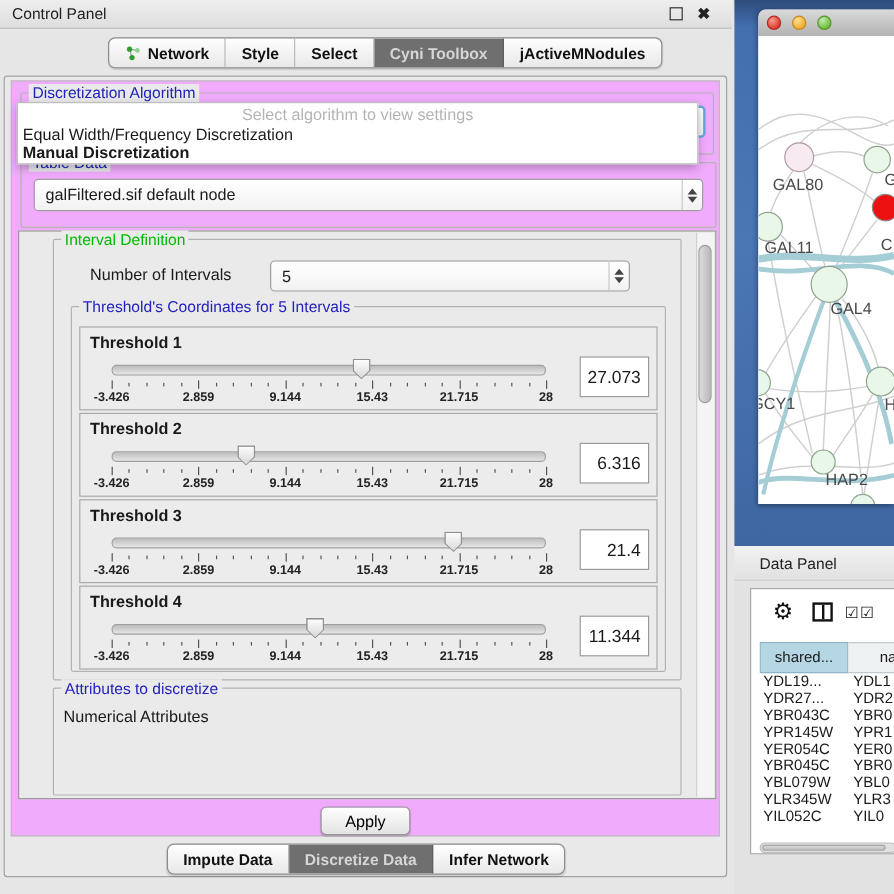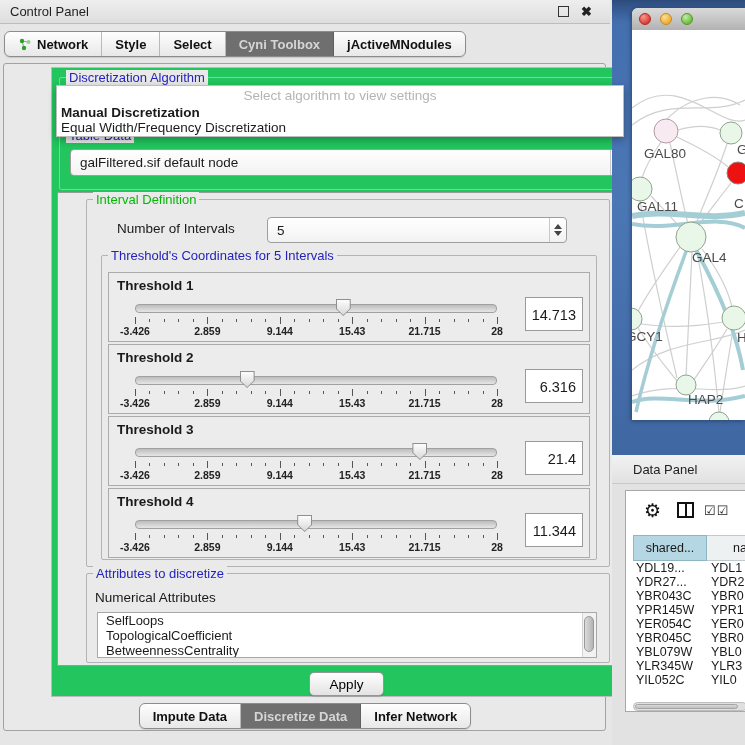--- a/index.html
+++ b/index.html
@@ -13,28 +13,28 @@
   .cp-titlebar .spacer{flex:1;}
   .float-btn{width:9px;height:9px;border:1.5px solid #333;margin-right:12px;background:transparent;}
   .close-btn{font-size:13px;font-weight:bold;color:#222;margin-right:18px;line-height:1;}
   
   .tabgroup{display:flex;border:1px solid #8c8c8c;border-radius:6px;overflow:hidden;
        background:linear-gradient(#fefefe,#e8e8e8);height:24px;font-size:13px;font-weight:bold;
        box-shadow:0 1px 1px rgba(0,0,0,0.12);}
   .tabgroup .tab{display:flex;align-items:center;padding:0 13px;border-right:1px solid #b9b9b9;color:#111;}
   .tabgroup .tab:last-child{border-right:none;}
   .tabgroup .tab.selected{background:#6f6f6f;color:#d6d6d6;border-right-color:#5f5f5f;}
-  .top-tabs{position:absolute;top:31px;left:4px;width:610px;display:flex;}
+  .top-tabs{position:absolute;top:31px;left:16px;width:610px;display:flex;justify-content:center;}
   .bottom-tabs{position:absolute;top:703px;left:0;width:610px;display:flex;justify-content:center;}
   .net-icon{width:14px;height:13px;margin-right:5px;}
   
   .outer-frame{position:absolute;left:3px;top:63px;width:603px;height:668px;
        border:1px solid #a2a2a2;border-radius:3px;background:#e9e9e9;box-sizing:border-box;}
   .content{position:absolute;left:9px;top:67px;width:591px;height:630px;
-       border:1px solid #bcbcbc;background:#22c55e;box-sizing:border-box;margin-left:42px;}
+       border:1px solid #bcbcbc;background:#f0abfc;box-sizing:border-box;}
   .group{position:absolute;border:1px solid #b3b3b3;border-radius:2px;}
   .group>.gtitle{position:absolute;top:-8px;left:6px;background:#e9e9e9;padding:0 3px;font-size:13px;}
   .gtitle.blue{color:#2323bb;} .gtitle.green{color:#00bb00;}
   
   .combo{position:absolute;background:linear-gradient(#ffffff,#f2f2f2);border:1px solid #9e9e9e;
        border-radius:4px;display:flex;align-items:center;font-size:13.5px;box-sizing:border-box;}
   .combo .val{flex:1;padding-left:9px;white-space:nowrap;overflow:hidden;}
   .combo .spin{width:16px;display:flex;flex-direction:column;align-items:center;justify-content:center;gap:2px;
        border-left:1px solid #c9c9c9;align-self:stretch;}
   .arr-up{width:0;height:0;border-left:4px solid transparent;border-right:4px solid transparent;border-bottom:5px solid #444;}
@@ -165,22 +165,22 @@
     <div class="combo focused" style="left:11px;top:20px;width:567px;height:27px;">
       <span class="val"></span>
       <span class="spin">
           <span class="arr-up"></span>
           <span class="arr-dn"></span>
         </span>
     </div>
 
     <div class="popup">
       <div class="hint">Select algorithm to view settings</div>
+      <div class="opt">Equal Width/Frequency Discretization</div>
       <div class="opt bold">Manual Discretization</div>
-      <div class="opt">Equal Width/Frequency Discretization</div>
     </div>
 
     <div class="group" style="left:7px;top:67px;width:578px;height:53px;">
       <span class="gtitle blue">Table Data</span>
       <div class="combo" style="left:10px;top:13px;right:10px;height:27px;">
         <span class="val">galFiltered.sif default node</span>
         <span class="spin">
             <span class="arr-up"></span>
             <span class="arr-dn"></span>
           </span>
@@ -240,21 +240,21 @@
                 <div class="tick major" style="left: 100%;"></div>
               </div>
             <div class="scalerow">
                 <span class="scalelab" style="left: 0%;">-3.426</span>
                 <span class="scalelab" style="left: 20%;">2.859</span>
                 <span class="scalelab" style="left: 40%;">9.144</span>
                 <span class="scalelab" style="left: 60%;">15.43</span>
                 <span class="scalelab" style="left: 80%;">21.715</span>
                 <span class="scalelab" style="left: 100%;">28</span>
               </div>
-            <div class="valfield">14.713</div>
+            <div class="valfield">27.073</div>
           </div>
 
           <div class="thr-box" style="top:88px;">
             <span class="thr-label">Threshold 2</span>
             <div class="slider">
               <div class="thumb" style="left: 31%;">
                   <div class="inner"></div>
                 </div>
             </div>
             <div class="tickrow">
@@ -386,30 +386,20 @@
                 <span class="scalelab" style="left: 100%;">28</span>
               </div>
             <div class="valfield">11.344</div>
           </div>
         </div>
       </div>
 
       <div class="group" style="left:28px;top:380px;width:522px;height:88px;background:#eaeaea;">
         <span class="gtitle blue" style="background:#eaeaea;">Attributes to discretize</span>
         <span class="bold-label" style="left:8px;top:16px;">Numerical Attributes</span>
-        <div class="attr-list">
-          <div>
-              <div class="attr-item">SelfLoops</div>
-              <div class="attr-item">TopologicalCoefficient</div>
-              <div class="attr-item">BetweennessCentrality</div>
-            </div>
-          <div class="attr-scroll">
-              <div class="attr-thumb"></div>
-            </div>
-        </div>
       </div>
 
       <div class="vscroll">
         <div class="vthumb" style="top:10px;height:132px;"></div>
       </div>
     </div>
 
     <div class="apply-row">
       <button class="apply-btn">Apply</button>
     </div>

